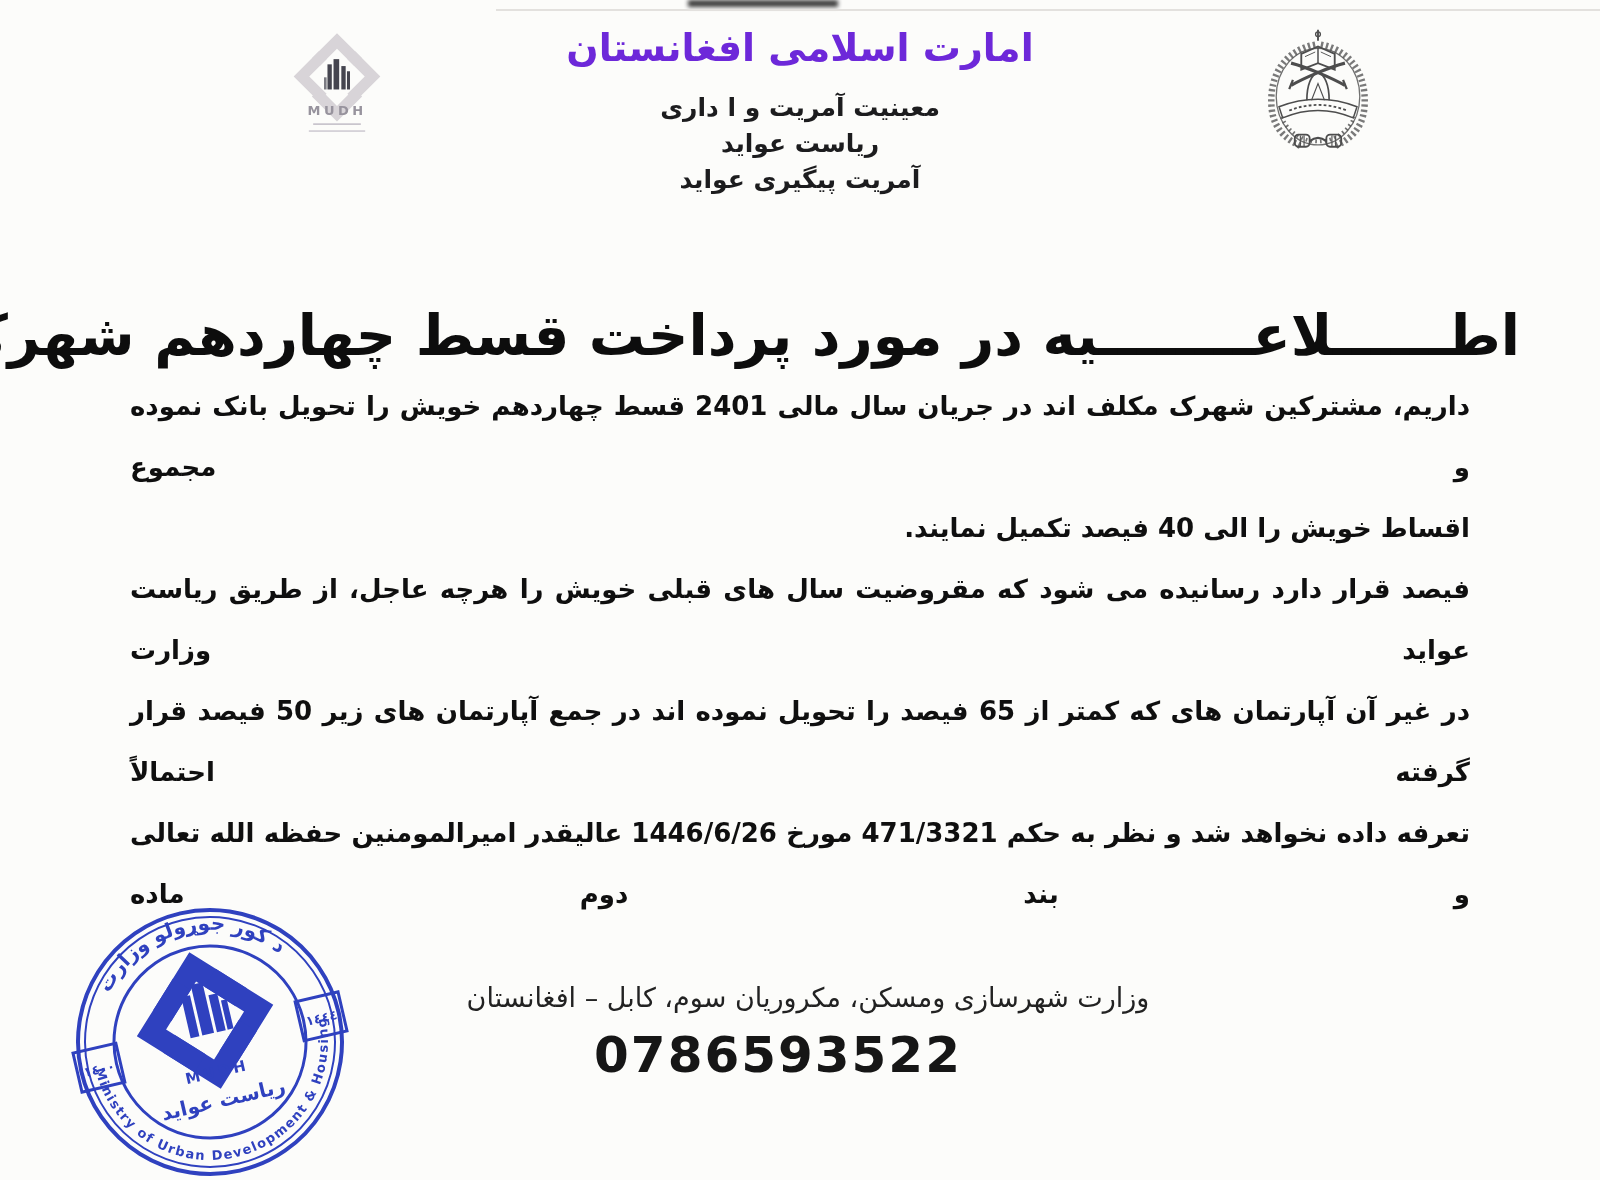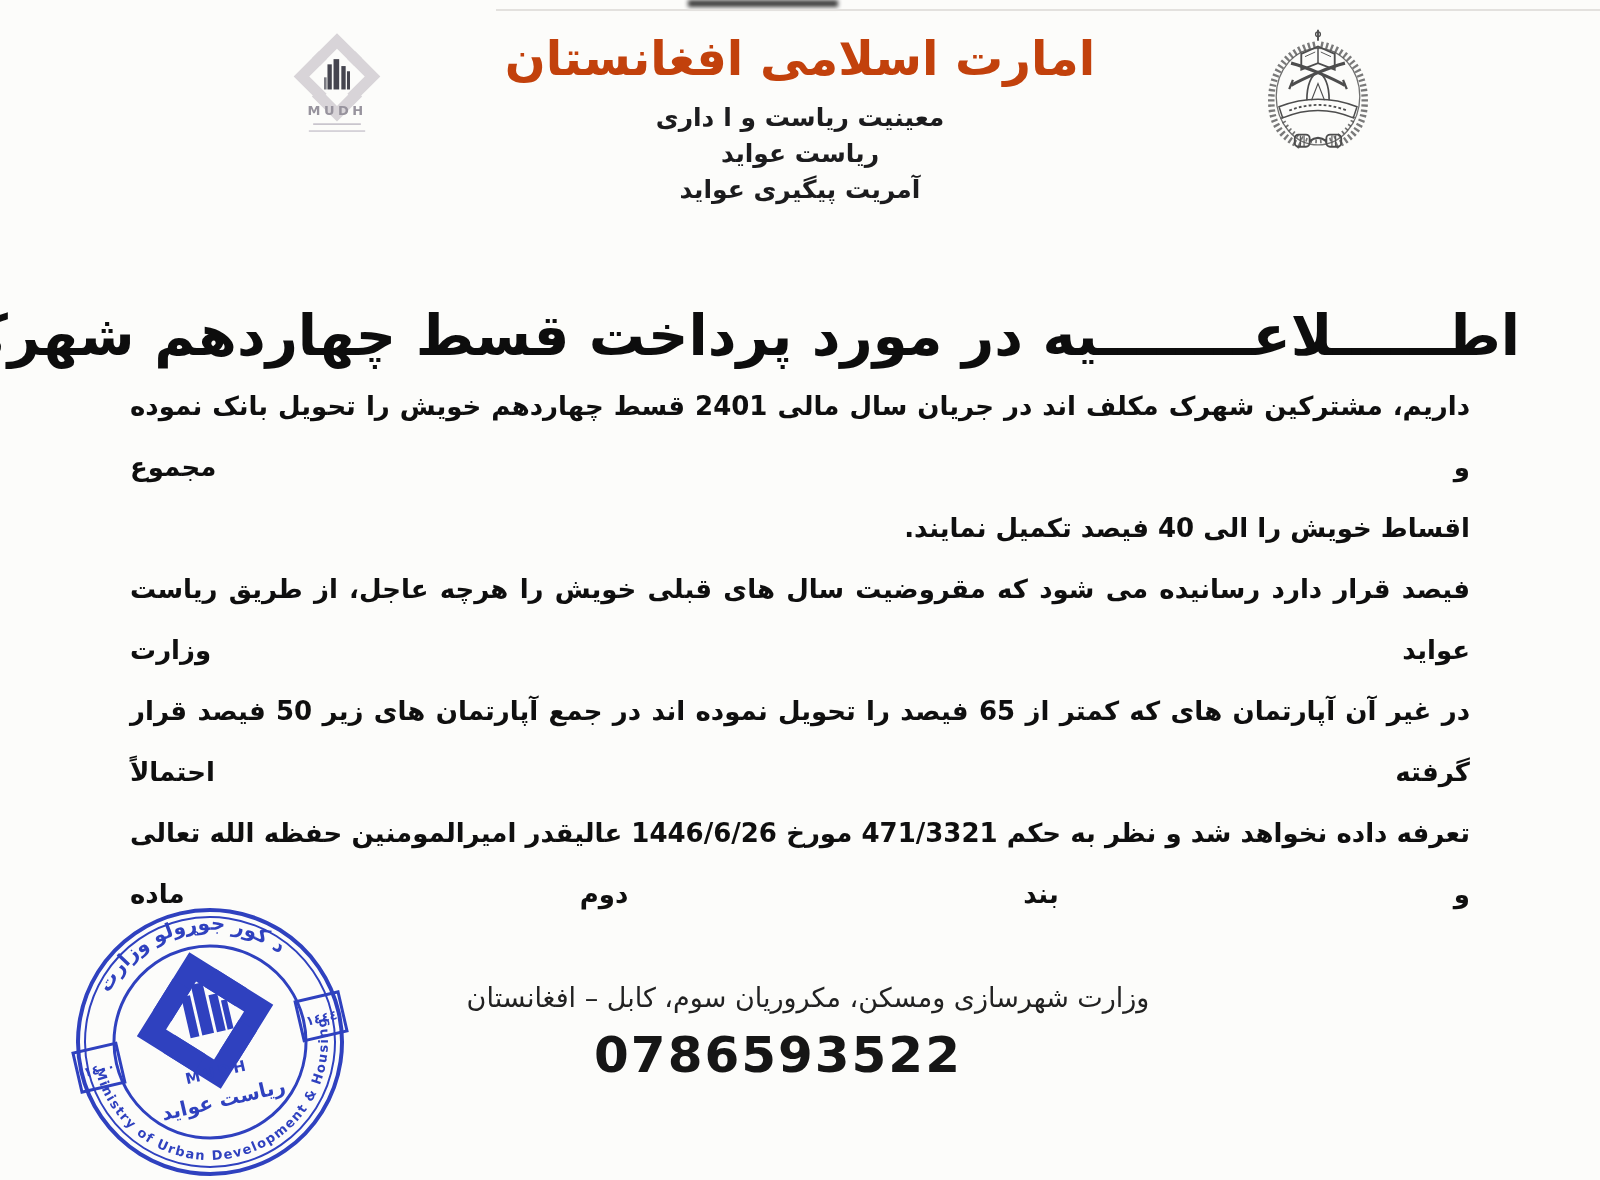--- a/index.html
+++ b/index.html
@@ -13,21 +13,21 @@
   }
   
   .smudge{position:absolute;left:688px;top:0;width:150px;height:7px;background:#1b1b1b;filter:blur(2px);opacity:.85;}
   .topline{position:absolute;left:496px;top:9px;width:1104px;height:2px;background:#e3e1de;}
 
   
   .header-block{
     position:absolute;left:400px;top:20px;width:800px;
     text-align:center;direction:rtl;
   }
-  .header-emirate{font-size:48px;font-weight:700;line-height:56px;margin-bottom:14px;color:#c2410c;margin-top:10px;}
+  .header-emirate{font-size:38px;font-weight:700;line-height:56px;margin-bottom:14px;color:#6d28d9;}
   .header-sub{font-size:25px;font-weight:700;line-height:36px;color:#1c1c1e;}
 
   
   .mudh-logo{position:absolute;left:272px;top:16px;width:130px;height:140px;}
   
   .emblem{position:absolute;left:1248px;top:26px;width:140px;height:130px;}
 
   
   .notice-title{
     position:absolute;left:80px;top:294px;width:1440px;
@@ -92,21 +92,21 @@
         <rect class="glb" x="120" y="130" width="6" height="28" opacity="0.7"></rect>
       </g>
     </g>
     <text x="150" y="216" text-anchor="middle" font-size="30" font-weight="700" letter-spacing="8" fill="#97939d" font-family="DejaVu Sans, sans-serif">MUDH</text>
     <rect x="95" y="236" width="110" height="4" fill="#c9c5cd"></rect>
     <rect x="85" y="252" width="130" height="4" fill="#d3cfd6"></rect>
   </svg>
 
   <div class="header-block">
     <div class="header-emirate">امارت اسلامی افغانستان</div>
-    <div class="header-sub">معینیت ریاست و ا داری</div>
+    <div class="header-sub">معینیت آمریت و ا داری</div>
     <div class="header-sub">ریاست عواید</div>
     <div class="header-sub">آمریت پیگیری عواید</div>
   </div>
 
   <svg class="emblem" viewBox="0 0 150 140" xmlns="http://www.w3.org/2000/svg">
 
     <path class="es" d="M72,20 C40,26 22,52 25,88 C27,110 40,122 56,129" stroke-width="7" stroke-dasharray="2.5 3" opacity="0.75"></path>
     <path class="es" d="M78,20 C110,26 128,52 125,88 C123,110 110,122 94,129" stroke-width="7" stroke-dasharray="2.5 3" opacity="0.75"></path>
     <ellipse class="es" cx="75" cy="76" rx="45" ry="52" stroke-width="1.4" opacity="0.8"></ellipse>
 

